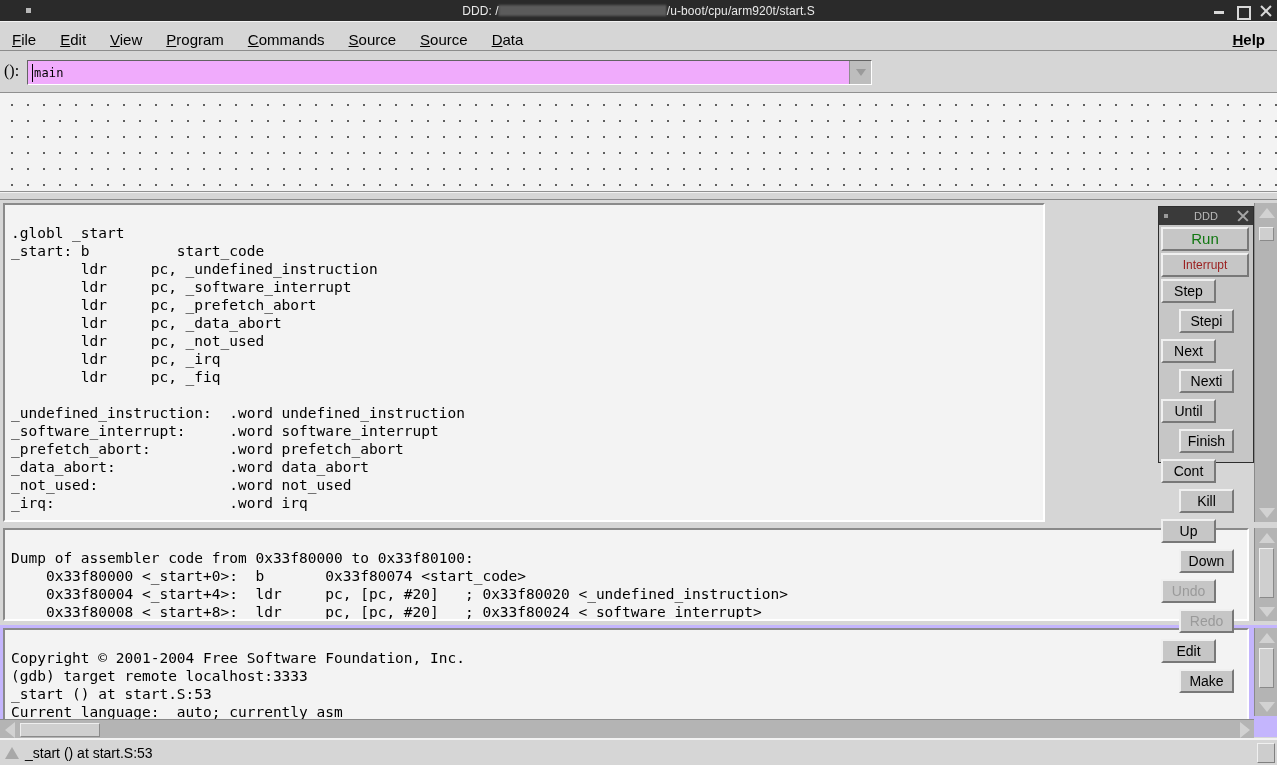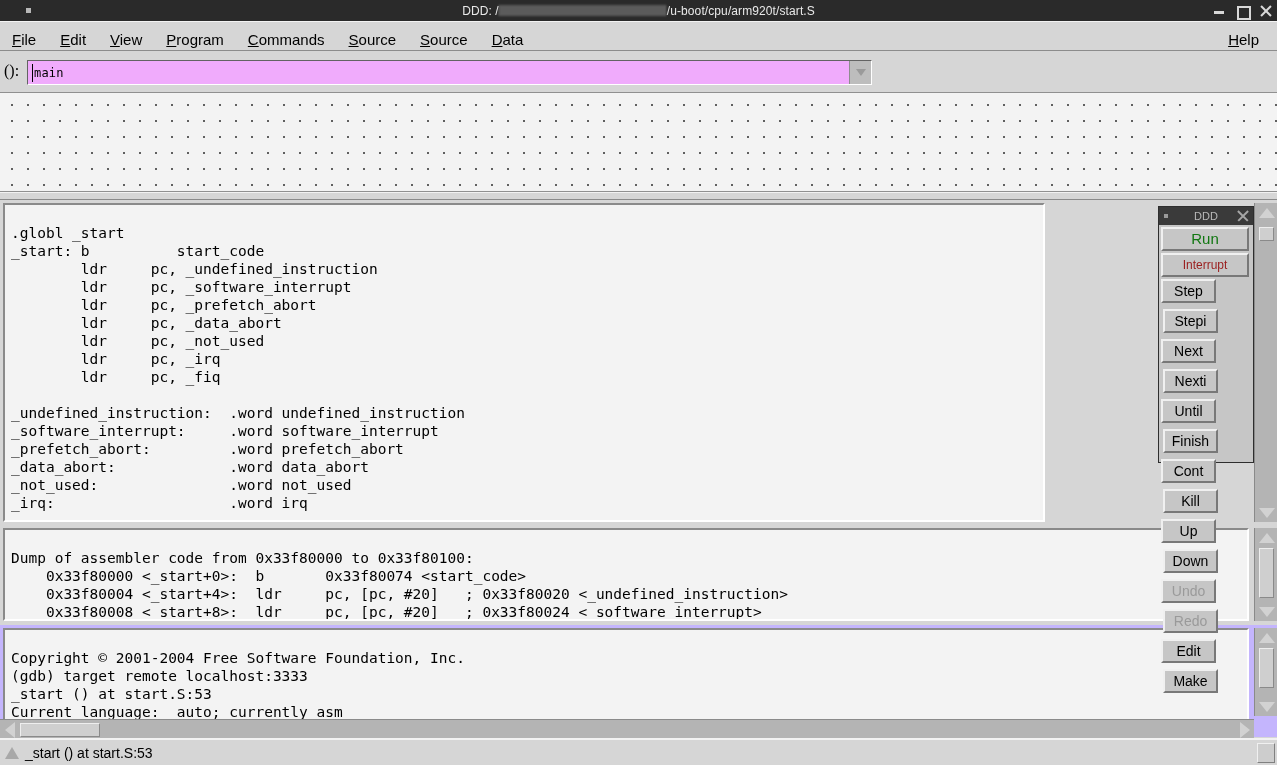--- a/index.html
+++ b/index.html
@@ -280,21 +280,21 @@
     background: #c6c6c6;
     border: 2px solid; border-color: #f0f0f0 #787878 #787878 #f0f0f0;
     font-size: 14px; font-family: "Liberation Sans", sans-serif;
     text-align: center; color: #000;
     height: 24px; line-height: 20px;
     margin-bottom: 2px; cursor: pointer;
     overflow: hidden; white-space: nowrap;
   }
   .cbtn.full { width: 88px; }
   .cbtn.half { width: 55px; display: inline-block; }
-  .cbtn.half + .cbtn.half { margin-left: 2px; }
+  .cbtn.half + .cbtn.half { margin-left: 18px; }
   .cbtn.run { color: #117711; font-size: 15px; }
   .cbtn.interrupt { color: #9a1d1d; font-size: 12px; }
   .cbtn.dis { color: #9a9a9a; }
 
   
   #statusbar {
     position: absolute; left: 0; bottom: 0; width: 1277px; height: 27px;
     background: #d6d6d6;
     border-top: 2px solid #f2f2f2;
     display: flex; align-items: center;
@@ -331,21 +331,21 @@
 <div id="menubar">
   <div class="menu-item"><span class="mn">F</span><span>ile</span></div>
   <div class="menu-item"><span class="mn">E</span><span>dit</span></div>
   <div class="menu-item"><span class="mn">V</span><span>iew</span></div>
   <div class="menu-item"><span class="mn">P</span><span>rogram</span></div>
   <div class="menu-item"><span class="mn">C</span><span>ommands</span></div>
   <div class="menu-item"><span class="mn">S</span><span>ource</span></div>
   <div class="menu-item"><span class="mn">S</span><span>ource</span></div>
   <div class="menu-item"><span class="mn">D</span><span>ata</span></div>
   <div class="spacer"></div>
-  <div class="menu-item" style="padding-right:18px;"><span class="mn">H</span><span>elp</span></div>
+  <div class="menu-item" style="padding-right:12px;font-weight:bold;"><span class="mn">H</span><span>elp</span></div>
 </div>
 
 <div id="toolrow">
   <div id="arglabel">():</div>
   <div id="argfield">
     <div id="argcaret"></div>
     <span id="argvalue">main</span>
     <div id="argdrop">
       <div class="tri"></div>
     </div>

